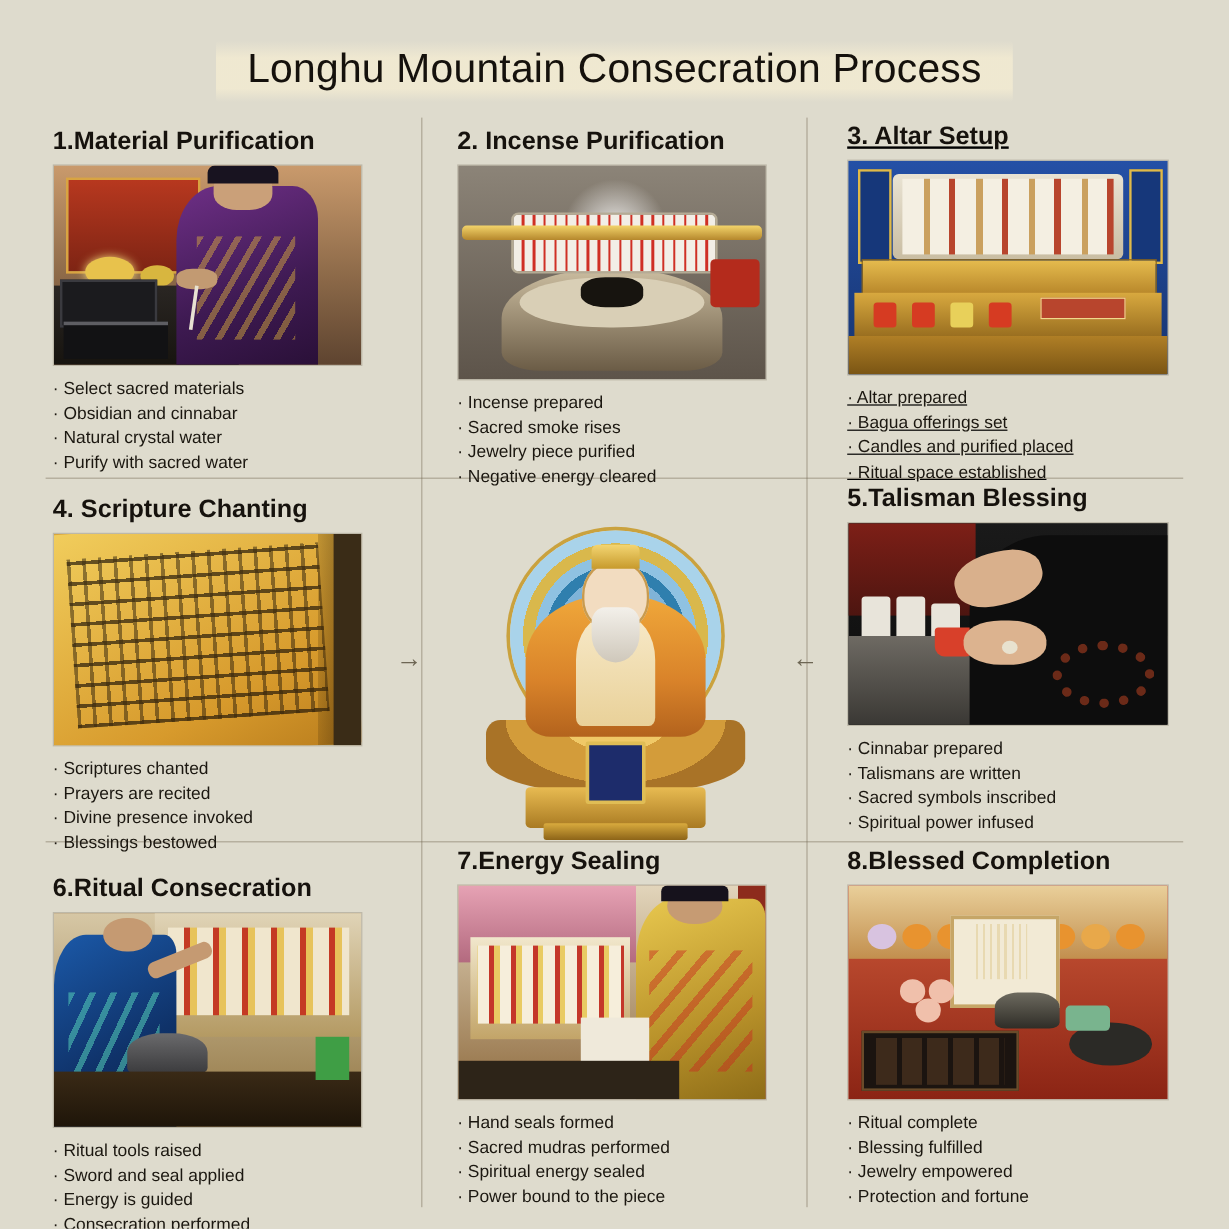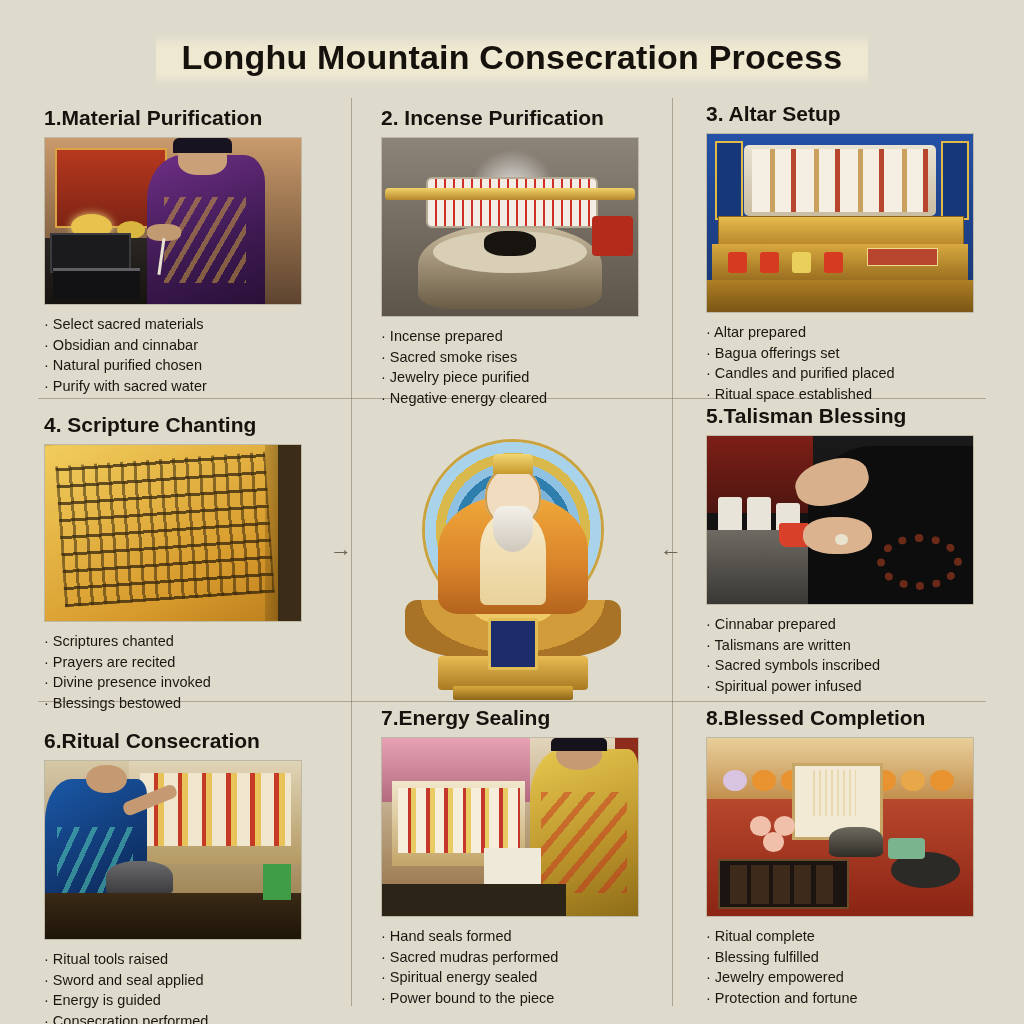--- a/index.html
+++ b/index.html
@@ -31,21 +31,21 @@
     text-align: center;
   }
   .title-band {
     display: inline-block;
     padding: 4px 26px 8px 26px;
     background: linear-gradient(to bottom, rgba(236,229,205,0.0) 0%, rgba(240,233,209,0.95) 28%, rgba(240,233,209,0.95) 78%, rgba(236,229,205,0.0) 100%);
     border-radius: 3px;
   }
   .title-text {
     font-size: 34px;
-    font-weight: bold;
+    font-weight: normal;
     color: #15110c;
     letter-spacing: 0.2px;
     white-space: nowrap;
   }
 
   
   .grid {
     position: absolute;
     left: 38px;
     top: 98px;
@@ -289,21 +289,21 @@
             <div class="hat"></div>
           <div class="laptop"></div>
             <div class="box"></div>
             <div class="hand"></div>
             <div class="cord"></div>
         </div>
       </div>
       <div class="bullets">
         <div>· Select sacred materials</div>
         <div>· Obsidian and cinnabar</div>
-        <div>· Natural purified chosen</div>
+        <div>· Natural crystal water</div>
         <div>· Purify with sacred water</div>
       </div>
     </div>
 
     <div class="cell" style="left:343px; top:8px; width:300px;">
       <div class="cell-head">2. Incense Purification</div>
       <div class="photo" style="width:258px; height:180px;">
         <div class="ph p2">
           <div class="bg"></div>
             <div class="smoke"></div>
@@ -316,21 +316,21 @@
         </div>
       </div>
       <div class="bullets">
         <div>· Incense prepared</div>
         <div>· Sacred smoke rises</div>
         <div>· Jewelry piece purified</div>
         <div>· Negative energy cleared</div>
       </div>
     </div>
 
-    <div class="cell" style="left:668px; top:4px; width:300px;">
+    <div class="cell" style="left:668px; top:4px; width:300px;text-decoration:underline;">
       <div class="cell-head">3. Altar Setup</div>
       <div class="photo" style="width:268px; height:180px;">
         <div class="ph p3">
           <div class="back"></div>
             <div class="banner b1"></div>
             <div class="banner b2"></div>
           <div class="gods"></div>
             <div class="tier1"></div>
             <div class="tier2"></div>
             <div class="tier3"></div>

